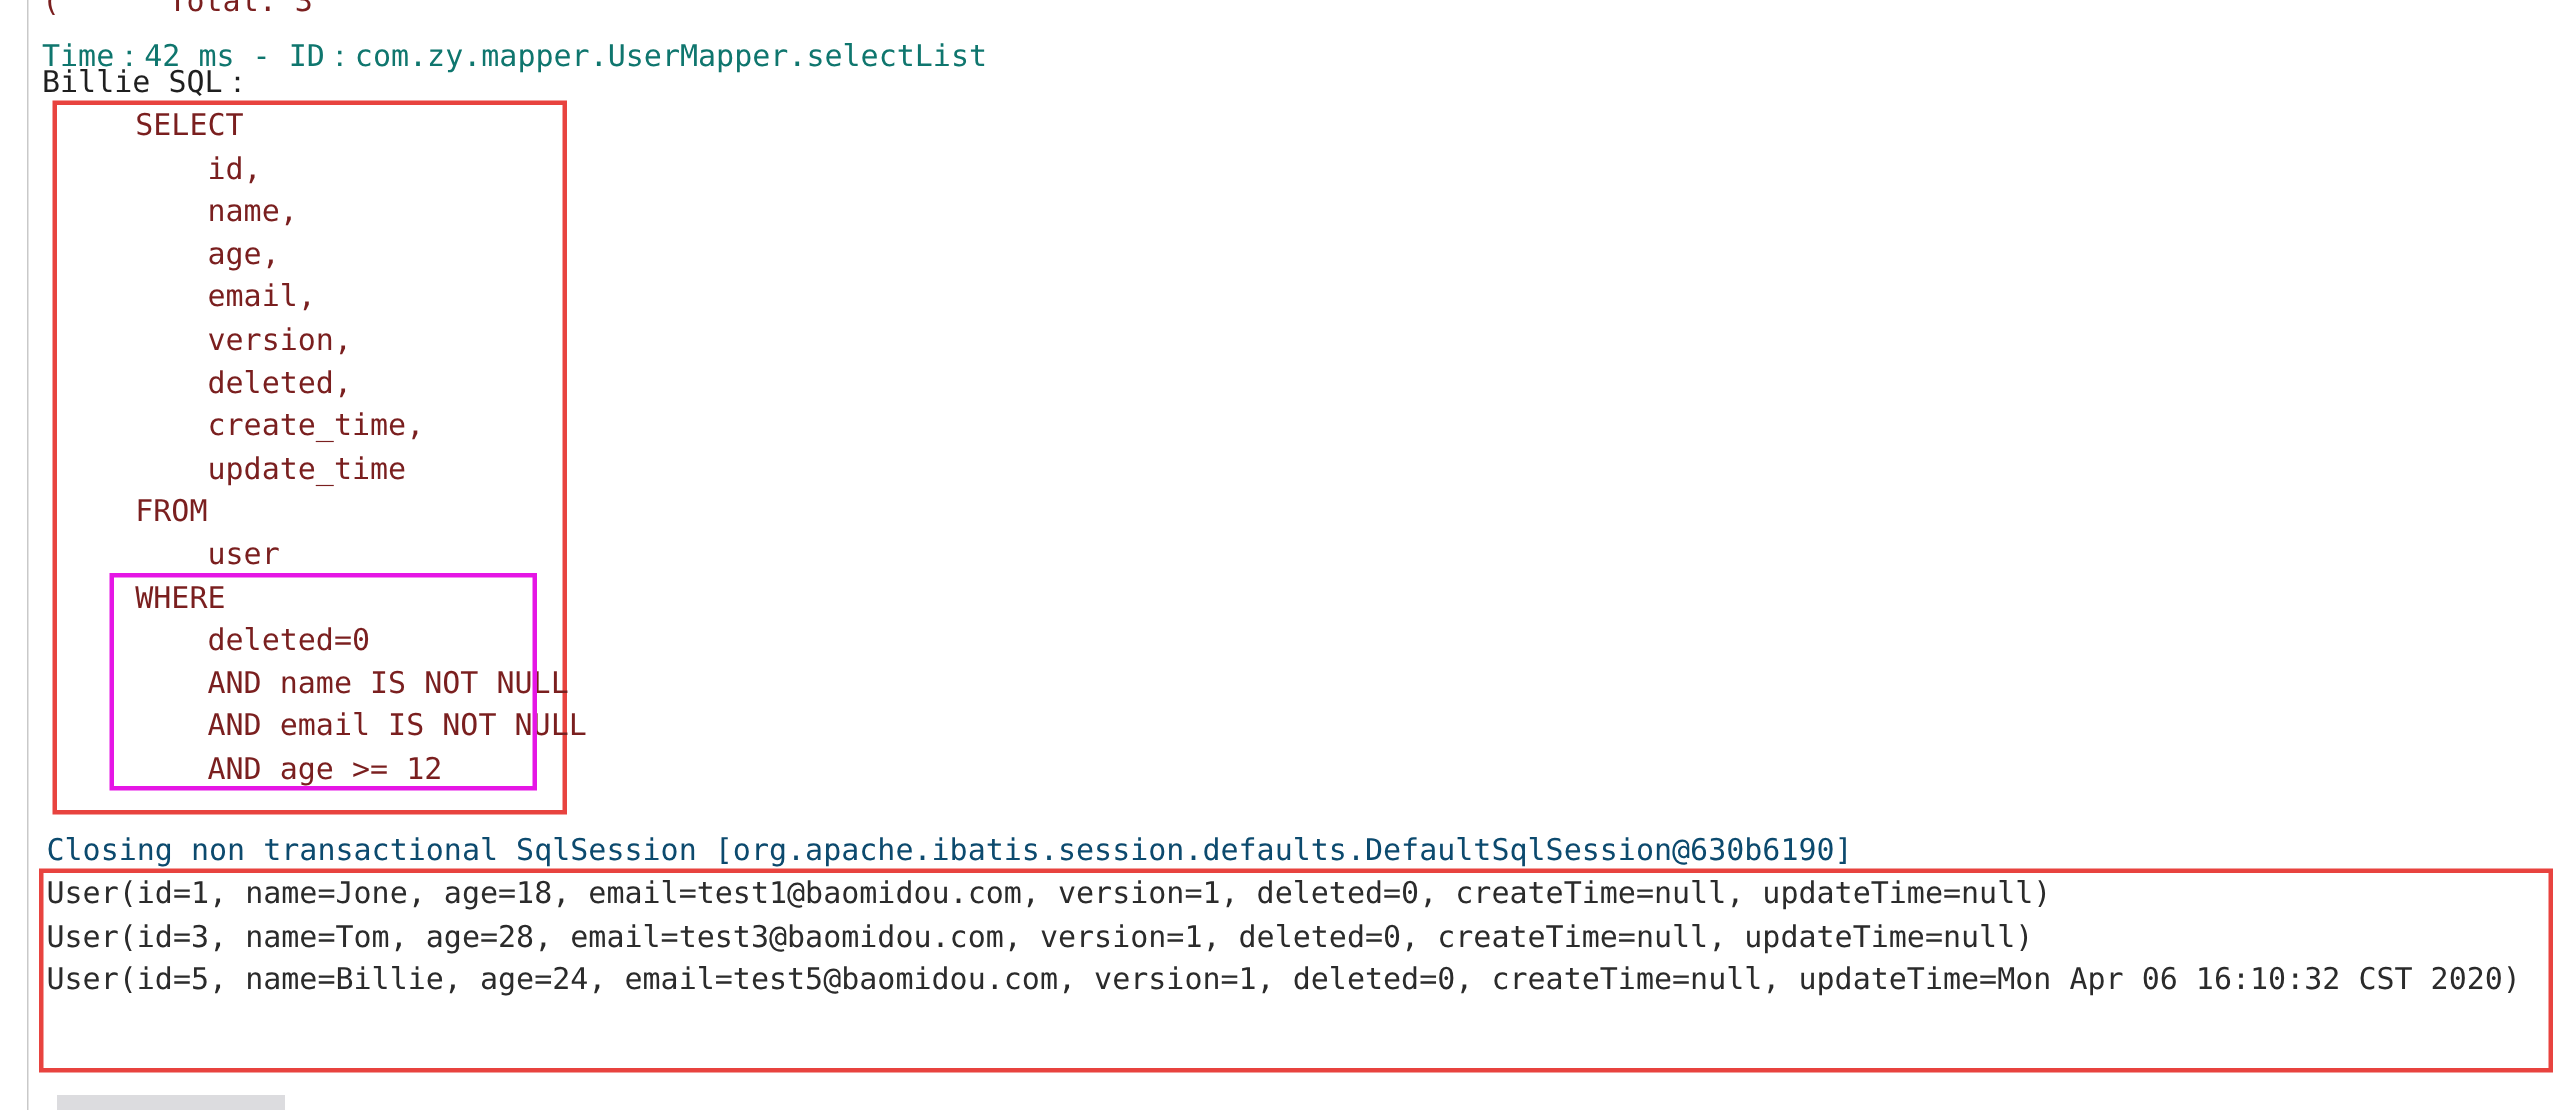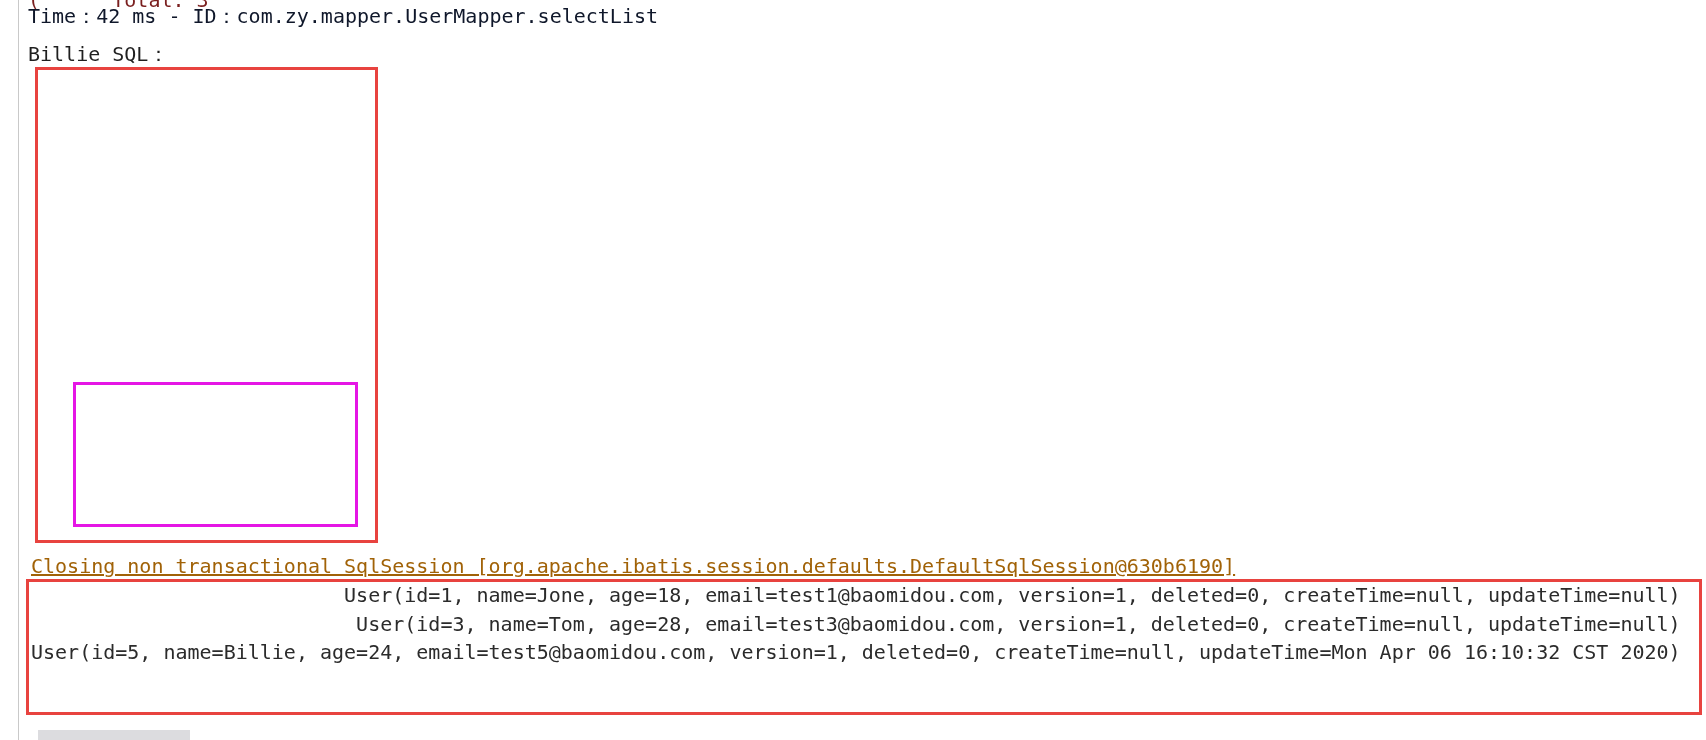--- a/index.html
+++ b/index.html
@@ -46,22 +46,22 @@
     top: -14px;
     color: #7a1f1f;
     white-space: pre;
     font-size: 20px;
     line-height: 28.6px;
   }
 
   .row-time {
     position: absolute;
     left: 28px;
-    top: 2px;
-    color: #0f172a;
+    top: 23px;
+    color: #0f766e;
     white-space: pre;
   }
 
   .row-exec {
     position: absolute;
     left: 28px;
     top: 40px;
     color: #1f1f1f;
     white-space: pre;
   }
@@ -92,42 +92,40 @@
     width: 285px;
     height: 145px;
     border: 3px solid #e516e5;
     box-sizing: border-box;
   }
 
   .row-closing {
     position: absolute;
     left: 31px;
     top: 552px;
-    color: #a16207;
+    color: #0c4a6e;
     white-space: pre;
-    text-decoration: underline;
   }
 
   
   #results-box {
     position: absolute;
     left: 26px;
     top: 579px;
     width: 1676px;
     height: 136px;
     border: 3px solid #e8433f;
     box-sizing: border-box;
   }
   #results-text {
     position: absolute;
     left: 31px;
     top: 581px;
     color: #2b2b2b;
     white-space: pre;
-    text-align: right;
   }
 
   
   #bottom-bar {
     position: absolute;
     left: 38px;
     top: 730px;
     width: 152px;
     height: 14px;
     background: #dcdcdf;
@@ -141,20 +139,36 @@
 <div id="console">
 
   <div class="clipped">(      Total: 3</div>
 
   <div class="row-time">Time：42 ms - ID：com.zy.mapper.UserMapper.selectList</div>
 
   <div class="row-exec">Billie SQL：</div>
 
   <div id="sql-box"></div>
 
+  <div id="sql-text">    SELECT
+        id,
+        name,
+        age,
+        email,
+        version,
+        deleted,
+        create_time,
+        update_time
+    FROM
+        user
+    WHERE
+        deleted=0
+        AND name IS NOT NULL
+        AND email IS NOT NULL
+        AND age &gt;= 12</div>
 
   <div id="where-box"></div>
 
   <div class="row-closing">Closing non transactional SqlSession [org.apache.ibatis.session.defaults.DefaultSqlSession@630b6190]</div>
 
   <div id="results-box"></div>
 
   <div id="results-text">User(id=1, name=Jone, age=18, email=test1@baomidou.com, version=1, deleted=0, createTime=null, updateTime=null)
 User(id=3, name=Tom, age=28, email=test3@baomidou.com, version=1, deleted=0, createTime=null, updateTime=null)
 User(id=5, name=Billie, age=24, email=test5@baomidou.com, version=1, deleted=0, createTime=null, updateTime=Mon Apr 06 16:10:32 CST 2020)</div>

